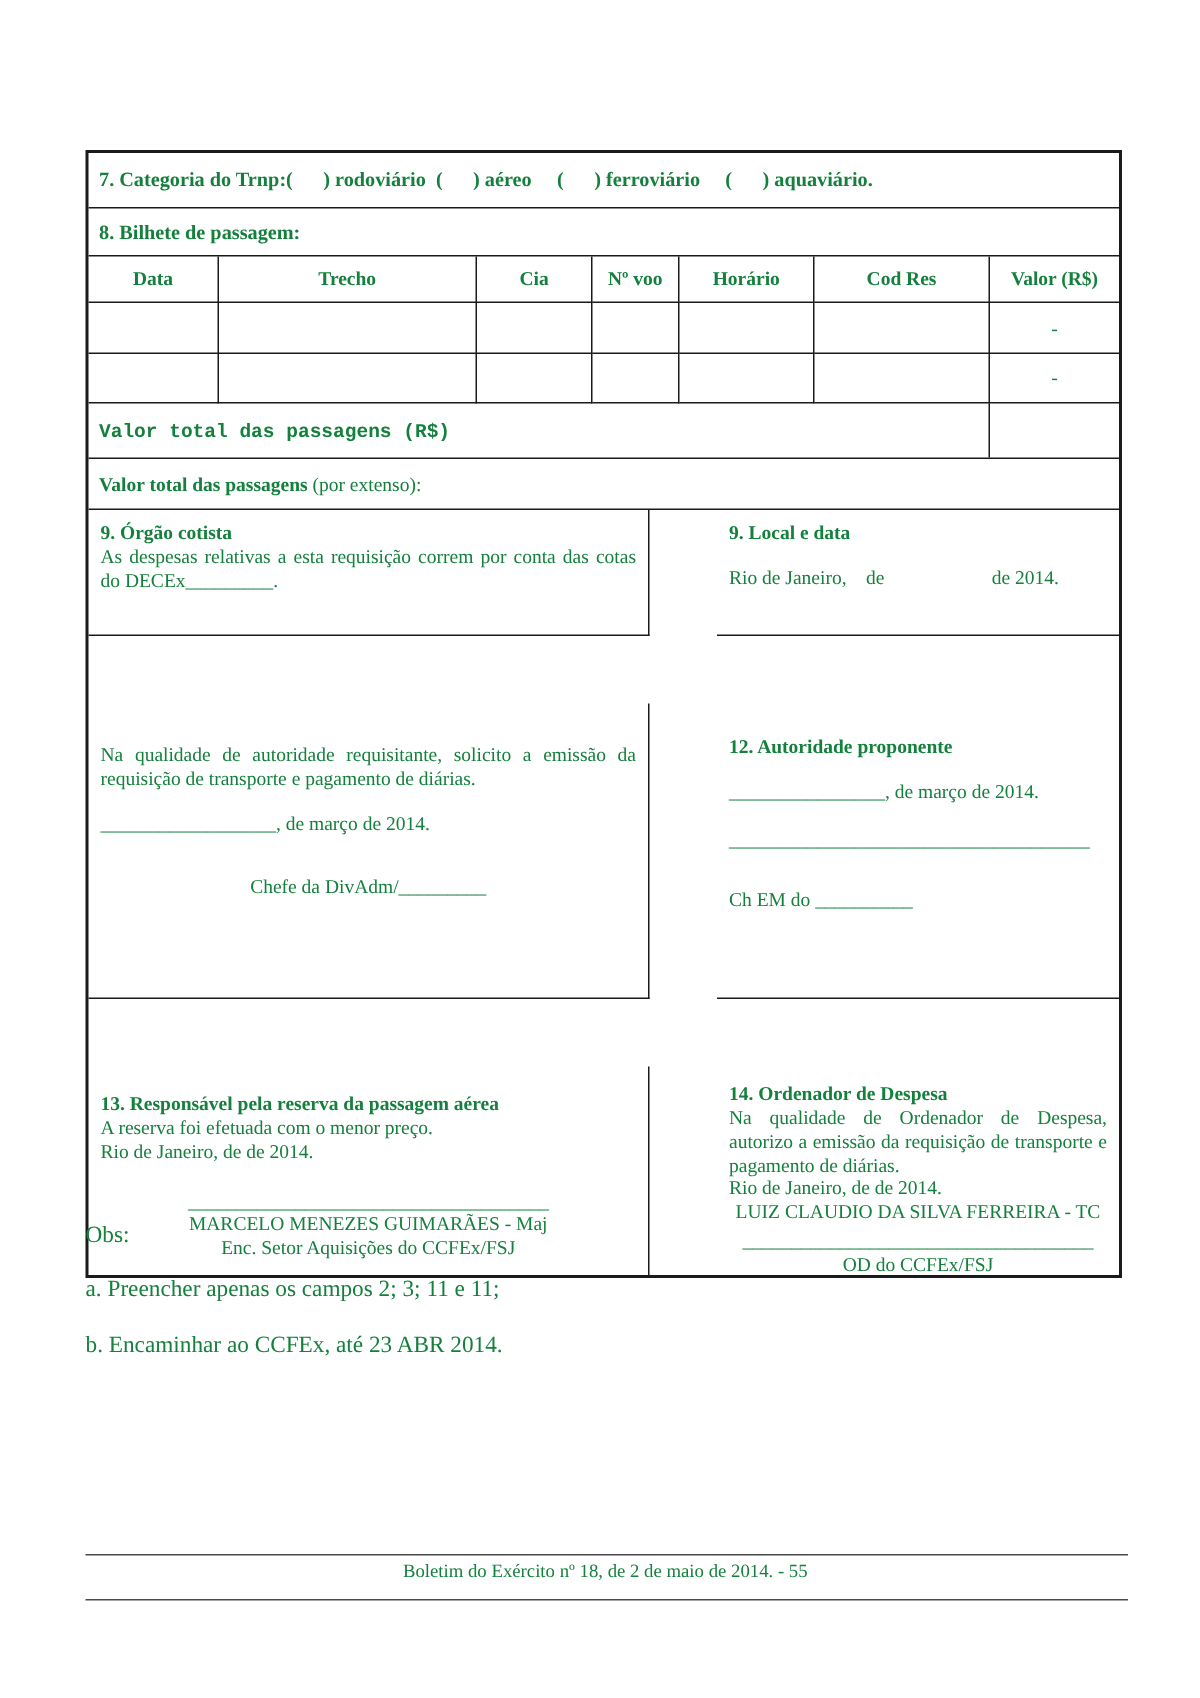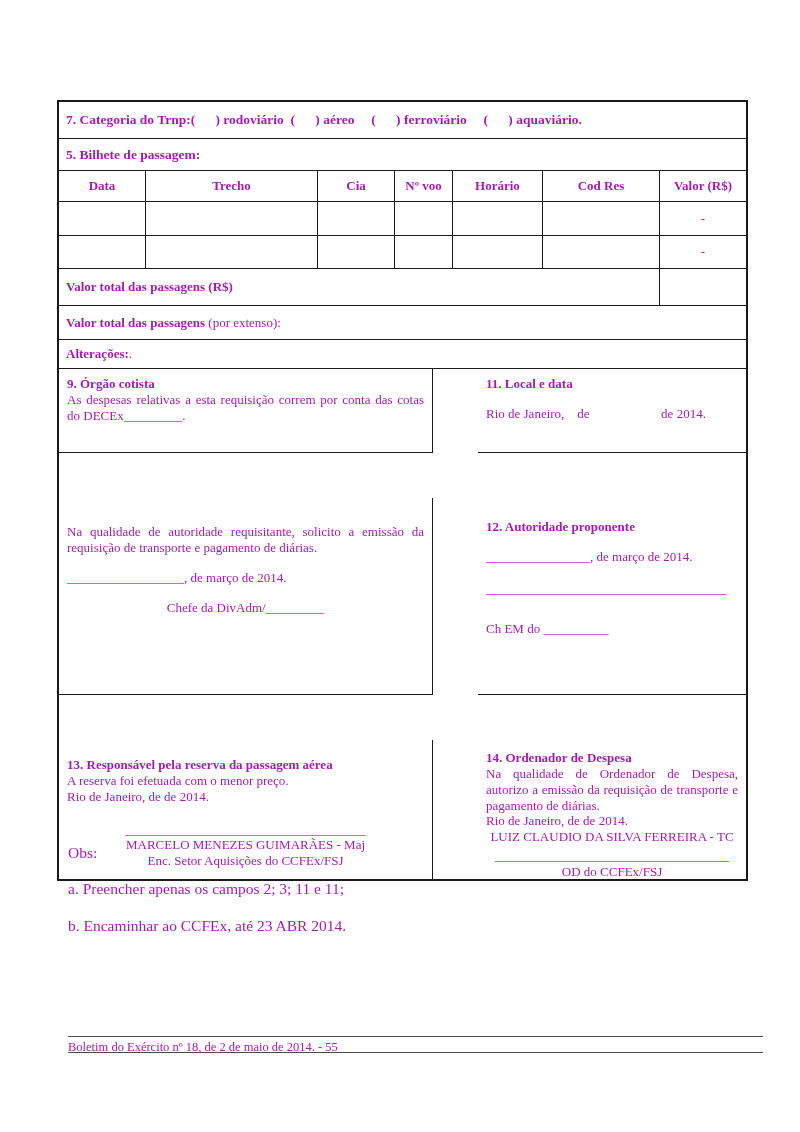--- a/index.html
+++ b/index.html
@@ -1,35 +1,35 @@
 <!DOCTYPE html>
 <html><head>
 <meta charset="utf-8">
 <style>
   * { margin:0; padding:0; box-sizing:border-box; }
   html,body { background:#ffffff; }
   .page {
     position:relative; width:800px; height:1132px; background:#ffffff;
-    font-family:"Liberation Serif", serif; color:#a21caf; overflow:hidden;
+    font-family:"Liberation Serif", serif; color:#15803d; overflow:hidden;
   }
   .form {
     position:absolute; left:57px; top:100px; width:691px;
     border:2px solid #1a1a1a; background:#fff;
   }
   .row { border-bottom:1px solid #1a1a1a; }
   .r7 { height:37px; display:flex; align-items:center; padding:0 7px;
         font-weight:bold; font-size:13.5px; white-space:pre-wrap; }
   .r8 { height:32px; display:flex; align-items:center; padding:0 7px;
         font-weight:bold; font-size:13.5px; }
   .tgrid { display:grid; grid-template-columns:87px 172px 77px 58px 90px 117px 1fr;
            border-bottom:1px solid #1a1a1a; }
   .tc { border-right:1px solid #1a1a1a; border-bottom:1px solid #1a1a1a;
         display:flex; align-items:center; justify-content:center; font-size:13px; }
   .tc.lastcol { border-right:none; }
-  .tc.lastrow { border-bottom:none; }
+  .tc.lastrow { border-bottom:none;font-family:Liberation Mono, monospace; }
   .th { font-weight:bold; }
   .hrow { height:31px; } .drow1 { height:34px; } .drow2 { height:33px; } .trow { height:36px; }
   .total-label { grid-column:1 / 7; justify-content:flex-start; padding:0 7px; font-weight:bold; }
   .wide { height:34px; display:flex; align-items:center; padding:0 7px; font-size:13px; }
   .wide.alt { height:29px; }
   .b { font-weight:bold; }
   .sgrid { display:grid; grid-template-columns:374px 1fr; font-size:13px;gap:45px; }
   .cell { padding:6px 8px; overflow:hidden; line-height:1.22; }
   .cleft { border-right:1px solid #1a1a1a; }
   .rA { border-bottom:1px solid #1a1a1a; height:84px; }
@@ -41,43 +41,43 @@
   .s12 { padding-top:21px; }
   .s13 { padding-top:17px; }
   .s14 { padding-top:10px; }
   .sec-title { font-weight:bold; font-size:13px; }
   .just { text-align:justify; }
   .pre { white-space:pre-wrap; }
   .nowrap { white-space:nowrap; }
   .center { text-align:center; }
   .mt-gap1 { margin-top:14px; }
   .mt-gap2 { margin-top:16px; }
-  .mt-role11 { margin-top:14px; }
+  .mt-role11 { margin-top:26px; }
   .mt-role12 { margin-top:24px; }
   .mt-sig13 { margin-top:17px; }
   .mt-sig14 { margin-top:3px; }
   .mt-line10 { margin-top:14px; }
-  .obs { position:absolute; left:68px; top:814px; width:560px; font-size:15.5px;margin-top:29px; }
+  .obs { position:absolute; left:57px; top:814px; width:560px; font-size:15.5px; }
   .obs p { margin:0 0 17px 0; line-height:1.25; }
   .footer {
-    position:absolute; left:68px; top:1036px; width:695px; height:17px;
+    position:absolute; left:57px; top:1036px; width:695px; height:31px;
     border-top:1px solid #4a4a4a; border-bottom:1px solid #4a4a4a;
-    font-size:12.5px; text-align:left; padding:2px 2px 0 0; line-height:1.3;
+    font-size:12.5px; text-align:center; padding:2px 2px 0 0; line-height:1.3;
   }
 </style>
 </head>
 <body>
 
 <div class="page">
 
   <div class="form">
 
     <div class="row r7">7. Categoria do Trnp:(      ) rodoviário  (      ) aéreo     (      ) ferroviário     (      ) aquaviário.</div>
 
-    <div class="row r8">5. Bilhete de passagem:</div>
+    <div class="row r8">8. Bilhete de passagem:</div>
 
     <div class="tgrid">
 
       <div class="tc th hrow">Data</div>
       <div class="tc th hrow">Trecho</div>
       <div class="tc th hrow">Cia</div>
       <div class="tc th hrow">Nº voo</div>
       <div class="tc th hrow">Horário</div>
       <div class="tc th hrow">Cod Res</div>
       <div class="tc th hrow lastcol">Valor (R$)</div>
@@ -100,33 +100,29 @@
 
       <div class="tc trow lastrow total-label">Valor total das passagens (R$)</div>
       <div class="tc trow lastrow lastcol"></div>
     </div>
 
     <div class="row wide">
       <span class="b">Valor total das passagens</span>
         <span class="pre"> (por extenso):</span>
     </div>
 
-    <div class="row wide alt">
-      <span class="b">Alterações:</span>
-        <span>.</span>
-    </div>
 
     <div class="sgrid">
 
       <div class="cell cleft rA s9">
         <div class="sec-title">9. Órgão cotista</div>
         <div class="just">As despesas relativas a esta requisição correm por conta das cotas do DECEx_________.</div>
       </div>
       <div class="cell rA s10">
-        <div class="sec-title">11. Local e data</div>
+        <div class="sec-title">9. Local e data</div>
         <div class="pre mt-line10">Rio de Janeiro,    de                      de 2014.</div>
       </div>
 
       <div class="cell cleft rB s11">
         <div class="just">Na qualidade de autoridade requisitante, solicito a emissão da requisição de transporte e pagamento de diárias.</div>
         <div class="pre mt-gap1 nowrap">__________________,        de março de 2014.</div>
         <div class="center mt-role11">Chefe da DivAdm/_________</div>
       </div>
       <div class="cell rB s12">
         <div class="sec-title">12. Autoridade proponente</div>

